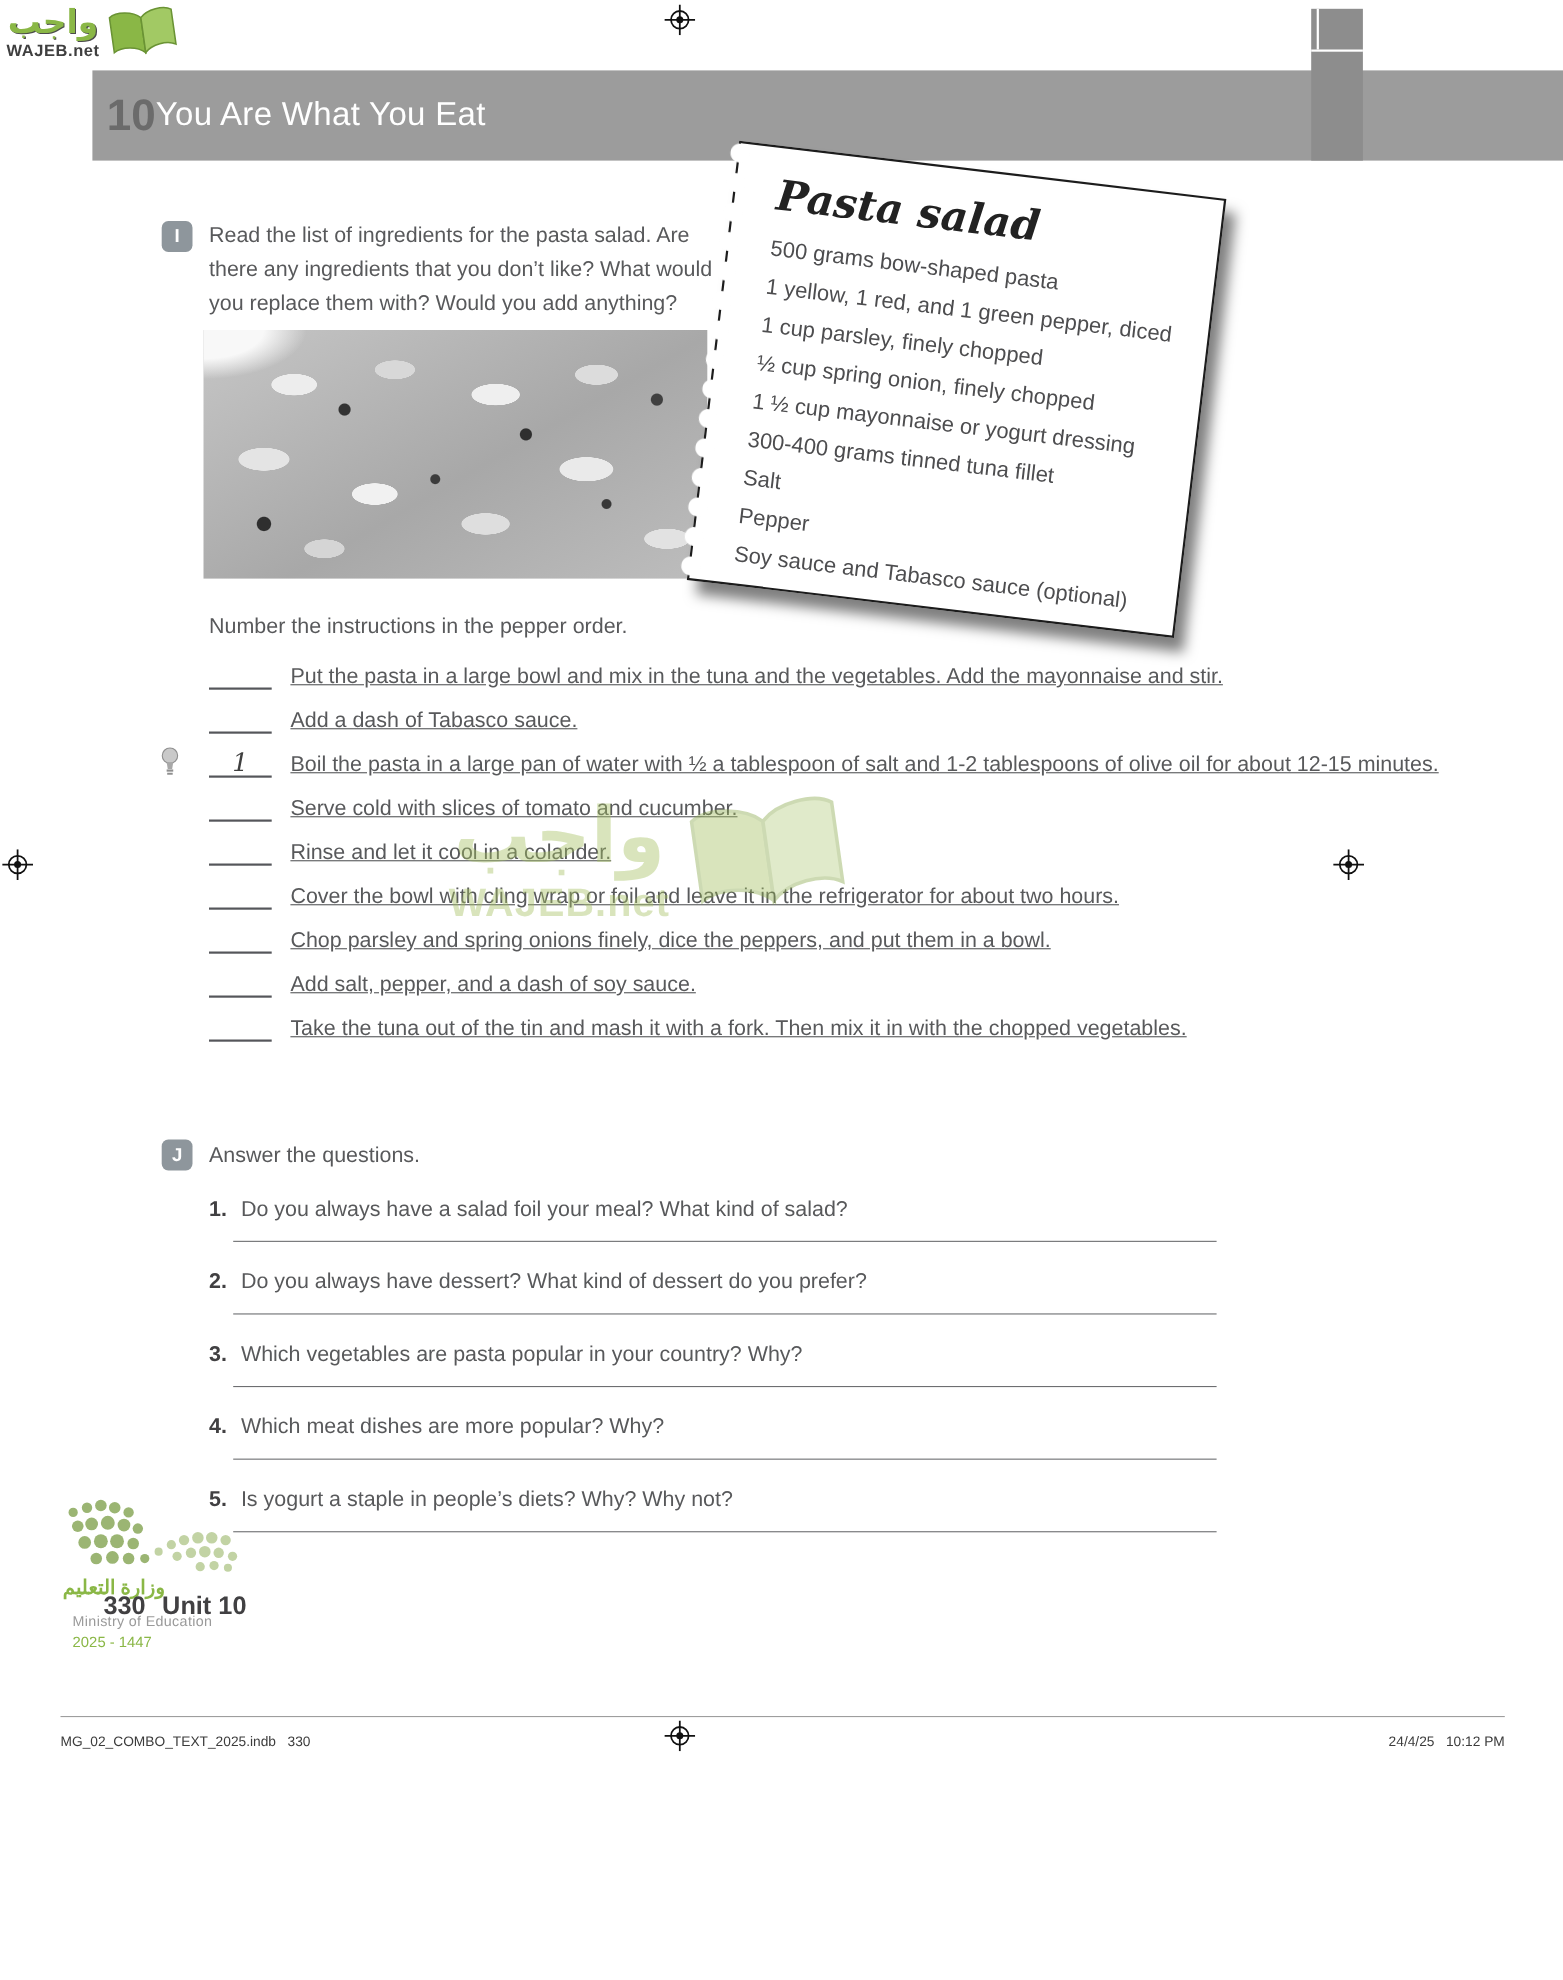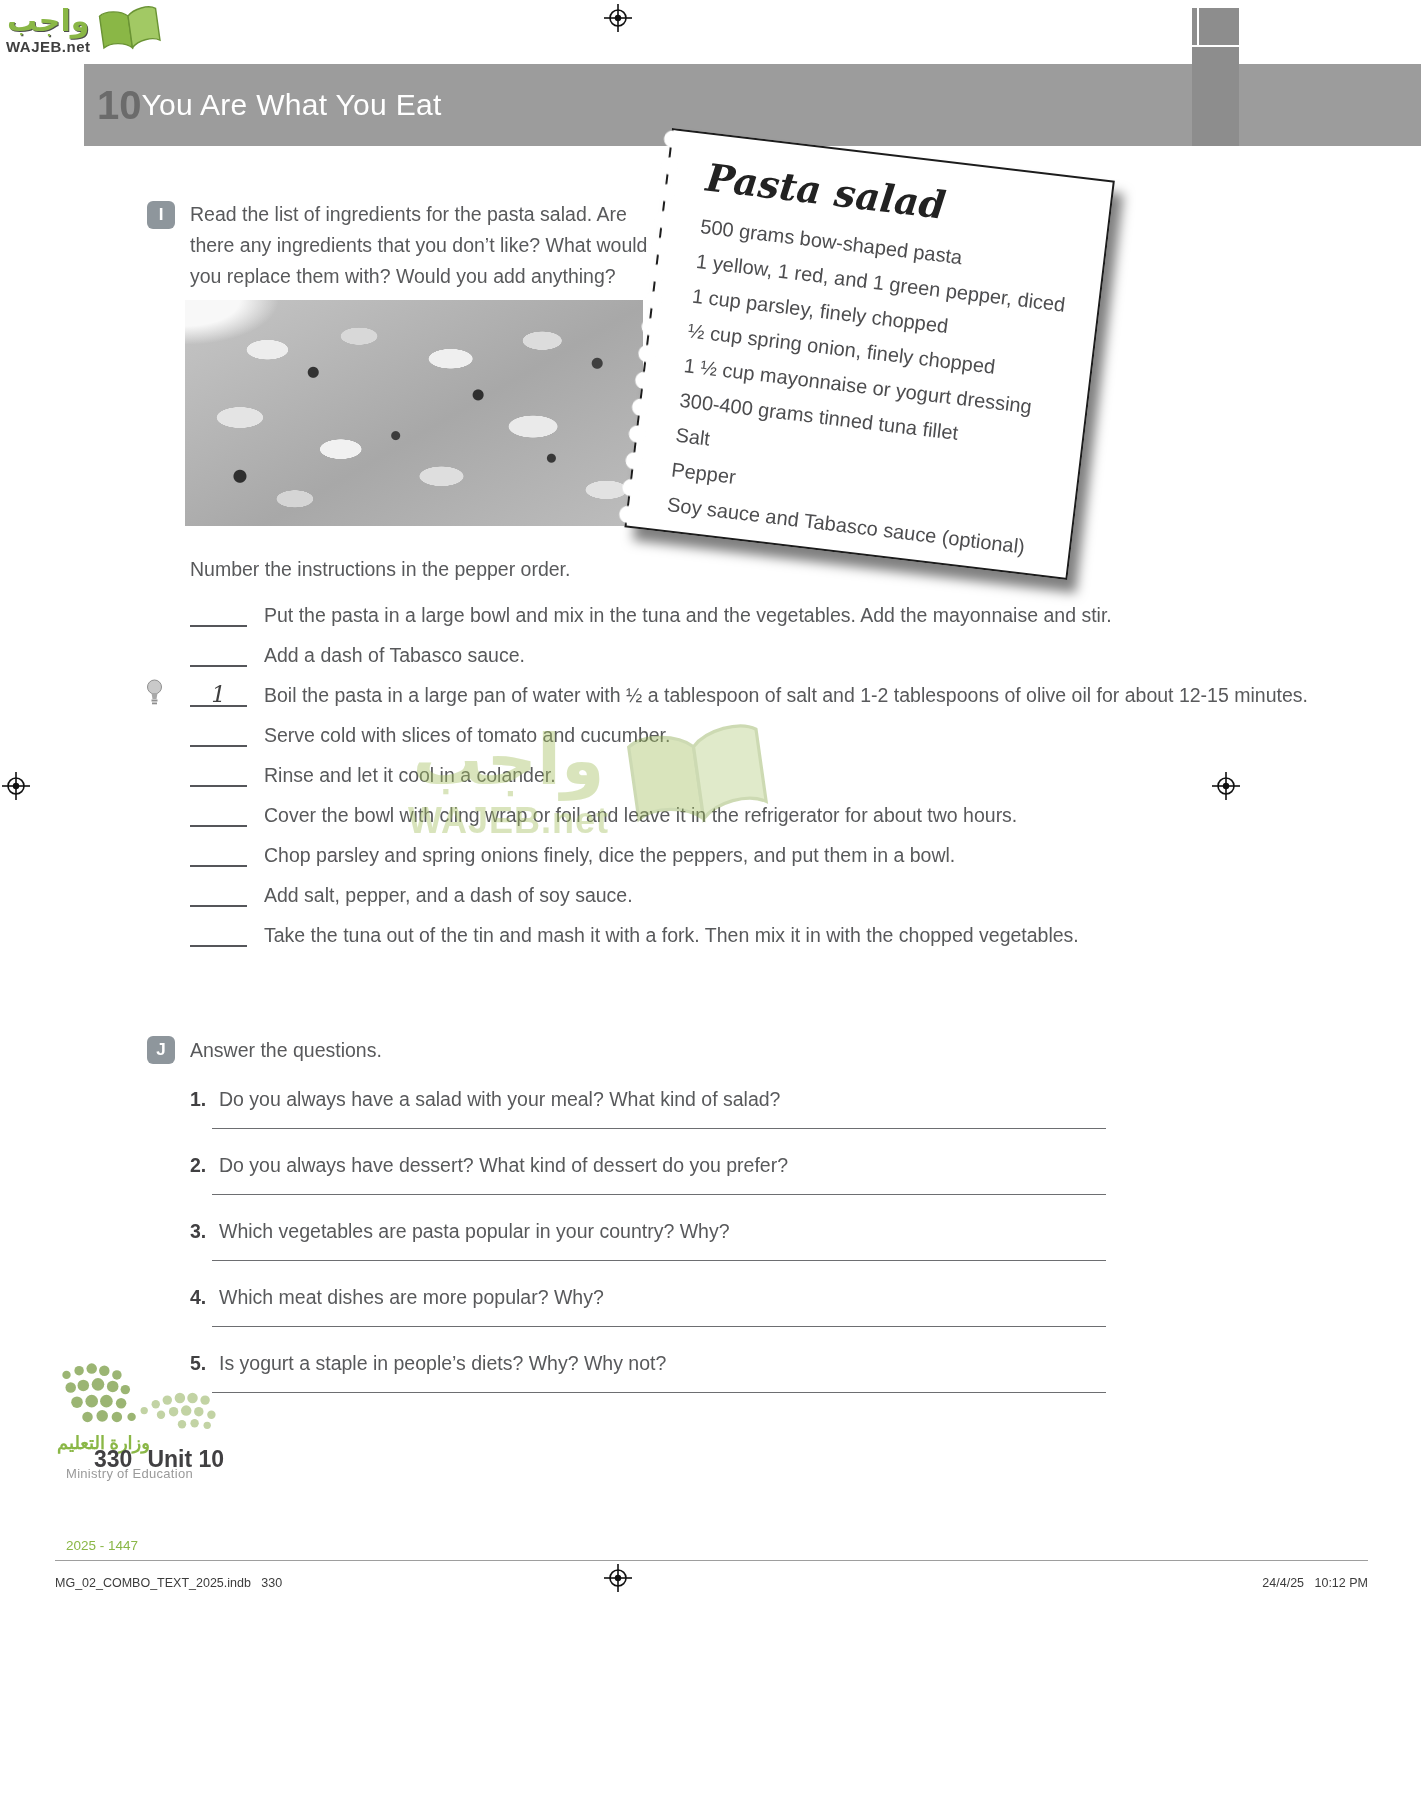--- a/index.html
+++ b/index.html
@@ -66,21 +66,21 @@
     background-size:22px 27px;background-repeat:repeat-y;}
   .card-title{font-family:"DejaVu Serif",serif;font-style:italic;font-weight:bold;font-size:38px;color:#222;margin-bottom:10px;}
   .ingredient{font-size:20px;color:#4d4d4f;line-height:35px;}
 
   
   .ordering-prompt{position:absolute;left:190px;top:558px;font-size:19.5px;}
   .order-list{position:absolute;left:190px;top:602px;width:1122px;}
   .order-item{position:relative;display:flex;align-items:flex-start;margin-bottom:13px;}
   .blank{flex:0 0 57px;height:25px;border-bottom:2px solid #55565a;margin-right:17px;text-align:center;}
   .written{font-family:"DejaVu Serif",serif;font-style:italic;font-size:23px;color:#3f3f3f;line-height:25px;}
-  .order-text{font-size:19.5px;line-height:27px;}
+  .order-text{font-size:19.5px;line-height:27px;text-decoration:underline;}
   .bulb-wrap{position:absolute;left:-44px;top:-3px;}
 
   
   .section-j-prompt{position:absolute;left:190px;top:1039px;font-size:19.5px;}
   .questions{position:absolute;left:190px;top:1086px;width:916px;}
   .question{margin-bottom:23px;}
   .q-row{display:flex;}
   .q-num{flex:0 0 29px;font-weight:bold;color:var(--dark-text,#414042);font-size:19.5px;line-height:26px;}
   .q-text{font-size:19.5px;line-height:26px;}
   .answer-line{margin-left:22px;margin-top:16px;border-bottom:1.4px solid #6d6e71;height:1px;}
@@ -89,21 +89,21 @@
   .watermark{position:absolute;left:408px;top:688px;width:400px;height:185px;display:flex;align-items:center;gap:14px;opacity:.42;z-index:5;pointer-events:none;}
   .wm-text{display:flex;flex-direction:column;align-items:center;}
   .wm-ar{font-family:"DejaVu Sans",sans-serif;font-size:70px;font-weight:bold;line-height:80px;color:var(--brand-green-light,#a5c162);}
   .wm-site{font-size:36px;font-weight:bold;letter-spacing:1px;color:var(--brand-green-light,#a5c162);}
   .wm-book svg{width:150px;height:125px;transform:rotate(-8deg);}
 
   
   .moe-dots{position:absolute;left:56px;top:1356px;width:168px;height:92px;}
   .moe-ar{position:absolute;left:57px;top:1432px;font-family:Liberation Serif, serif;font-size:18px;font-weight:bold;color:var(--brand-green,#8ab746);z-index:1;}
   .moe-en{position:absolute;left:66px;top:1466px;font-size:13px;color:#9a9a9a;letter-spacing:.3px;z-index:1;}
-  .moe-years{position:absolute;left:66px;top:1538px;font-size:13.5px;color:var(--brand-green,#8ab746);z-index:1;}
+  .moe-years{position:absolute;left:66px;top:1485px;font-size:13.5px;color:var(--brand-green,#8ab746);z-index:1;}
   .page-num{position:absolute;left:94px;top:1446px;font-size:23px;font-weight:bold;color:var(--dark-text,#414042);z-index:3;text-align:right;}
   .page-num .pn-val{margin-right:15px;}
 
   
   .slug-rule{position:absolute;left:55px;right:53px;top:1560px;border-top:1px solid #9e9e9e;}
   .slug-left{position:absolute;left:55px;top:1576px;font-size:12.5px;color:#3c3c3c;white-space:pre;}
   .slug-right{position:absolute;right:53px;top:1576px;font-size:12.5px;color:#3c3c3c;white-space:pre;}
 </style>
 </head>
 <body>
@@ -257,21 +257,21 @@
       </div>
     </div>
 
   <div class="marker marker-j">J</div>
   <p class="section-j-prompt">Answer the questions.</p>
   <div class="questions">
 
       <div class="question">
         <div class="q-row">
           <span class="q-num">1.</span>
-          <span class="q-text">Do you always have a salad with your meal? What kind of salad?</span>
+          <span class="q-text">Do you always have a salad foil your meal? What kind of salad?</span>
         </div>
         <div class="answer-line"></div>
       </div>
 
       <div class="question">
         <div class="q-row">
           <span class="q-num">2.</span>
           <span class="q-text">Do you always have dessert? What kind of dessert do you prefer?</span>
         </div>
         <div class="answer-line"></div>

